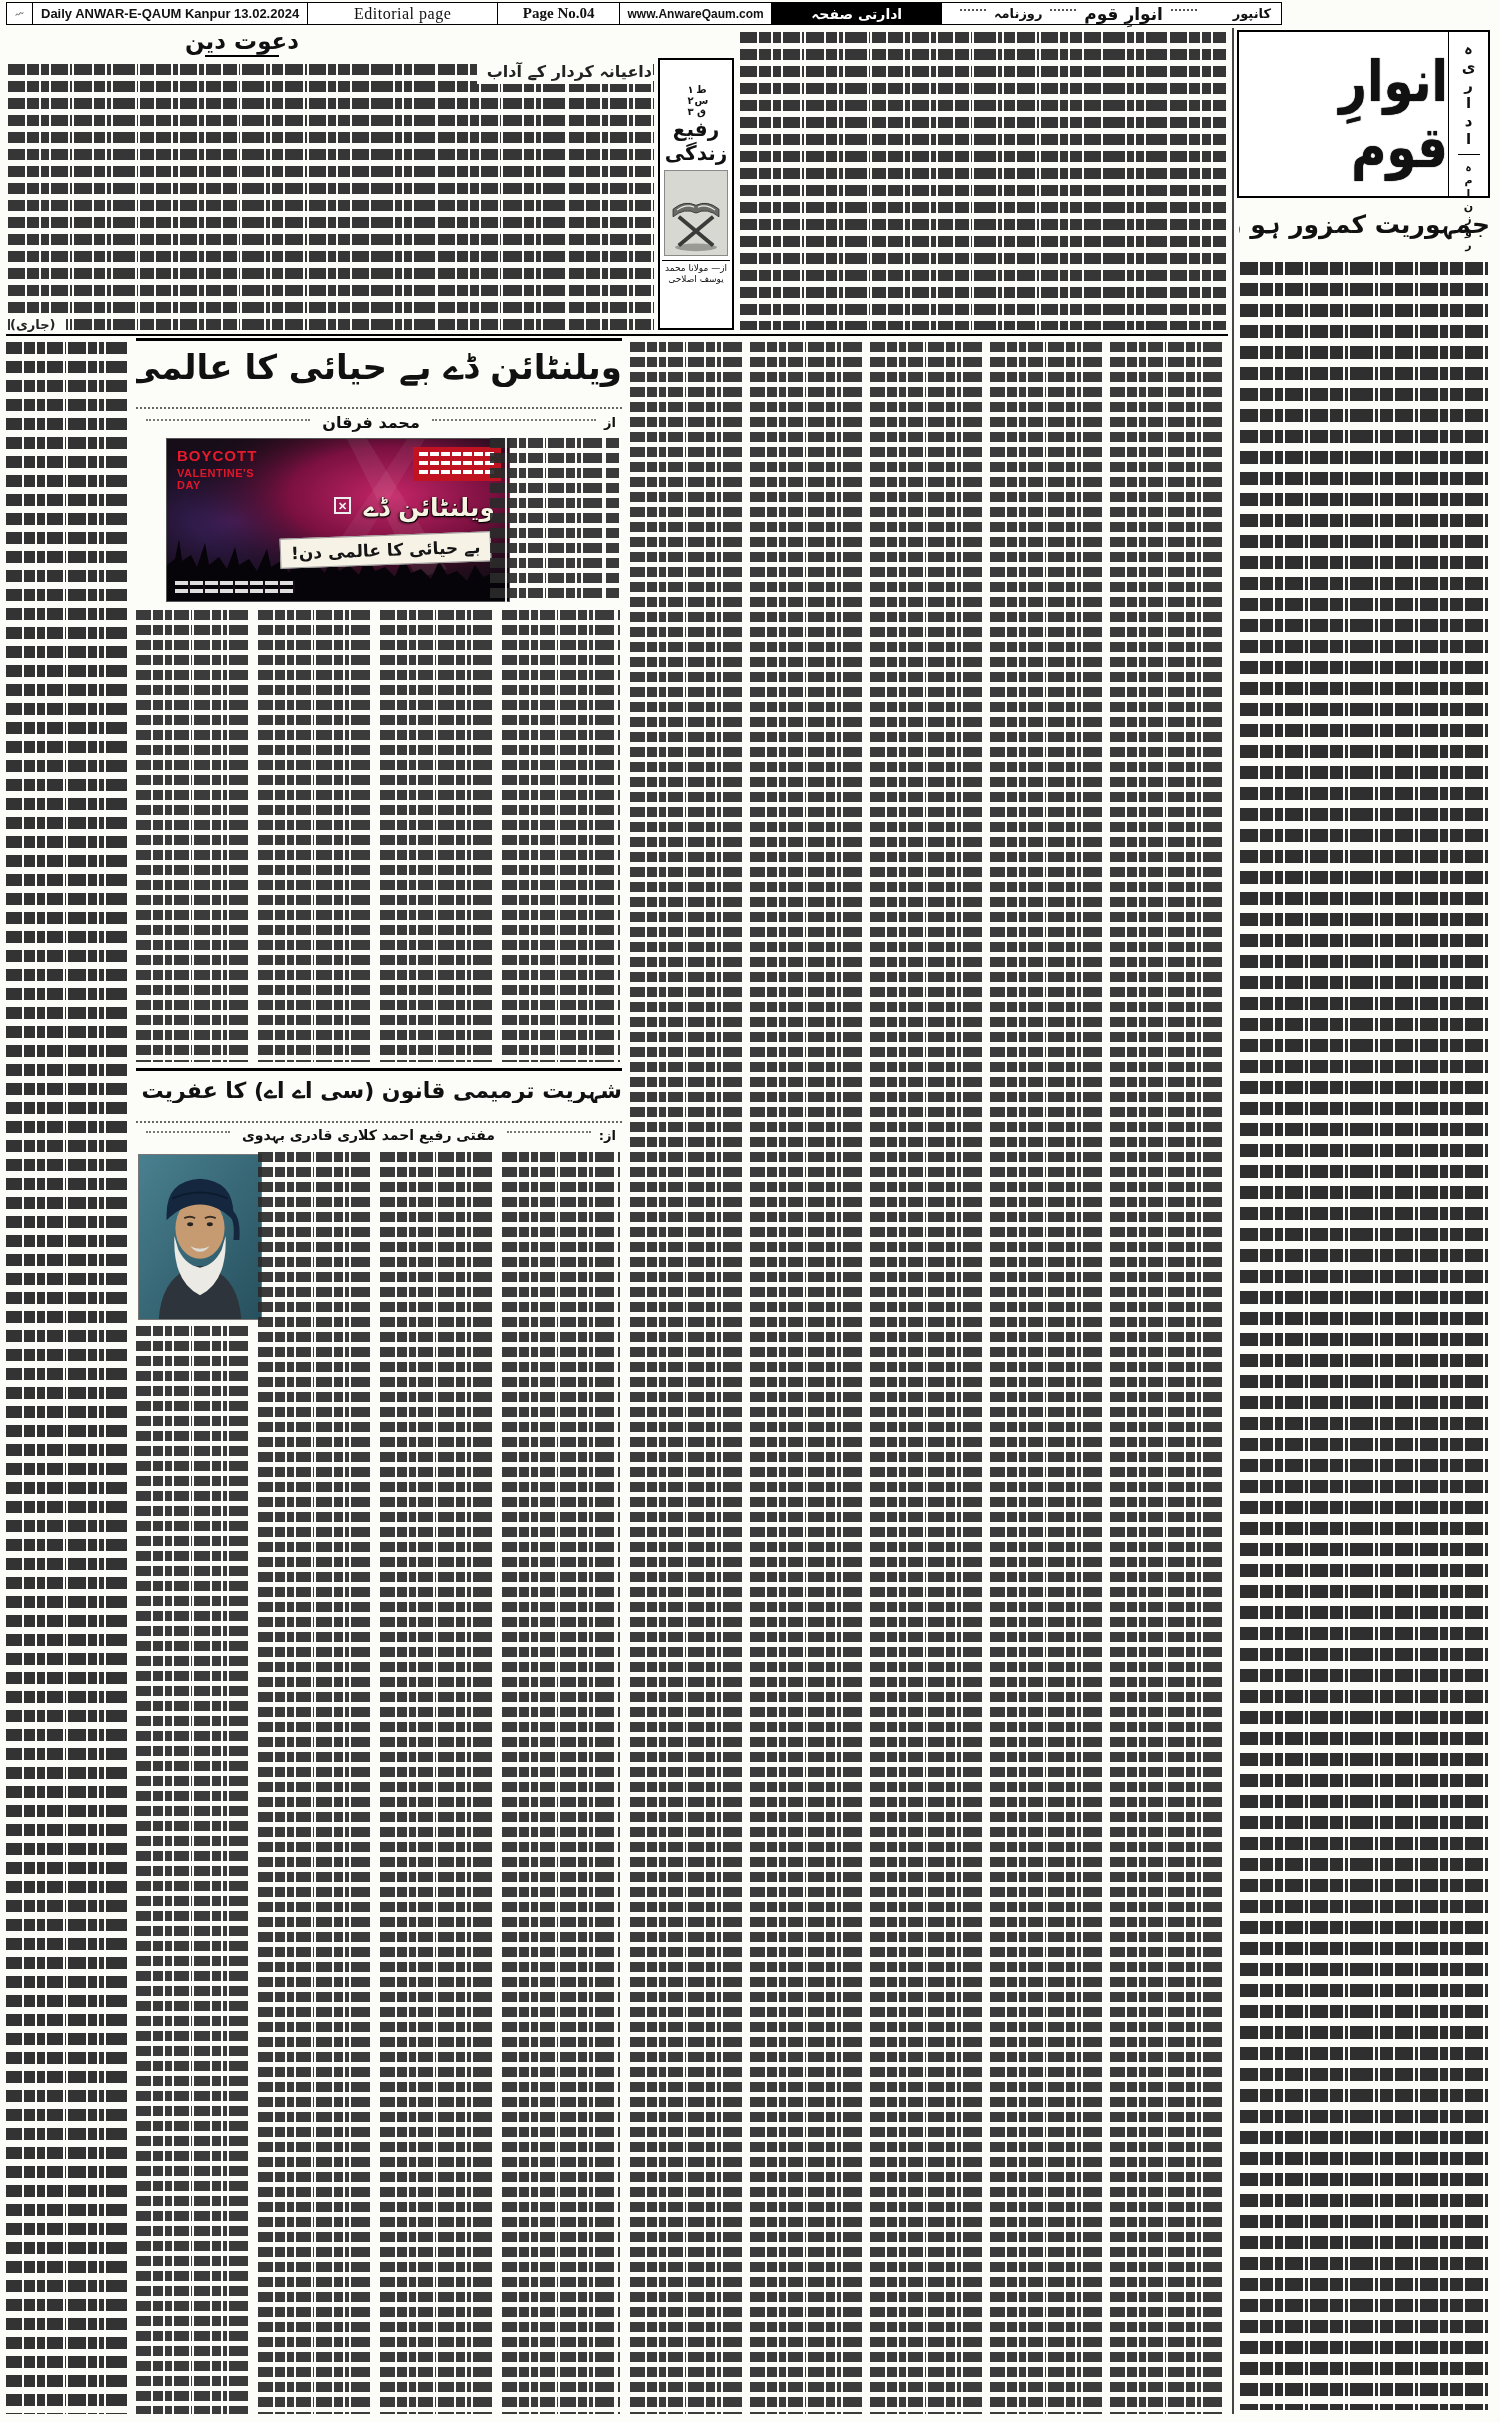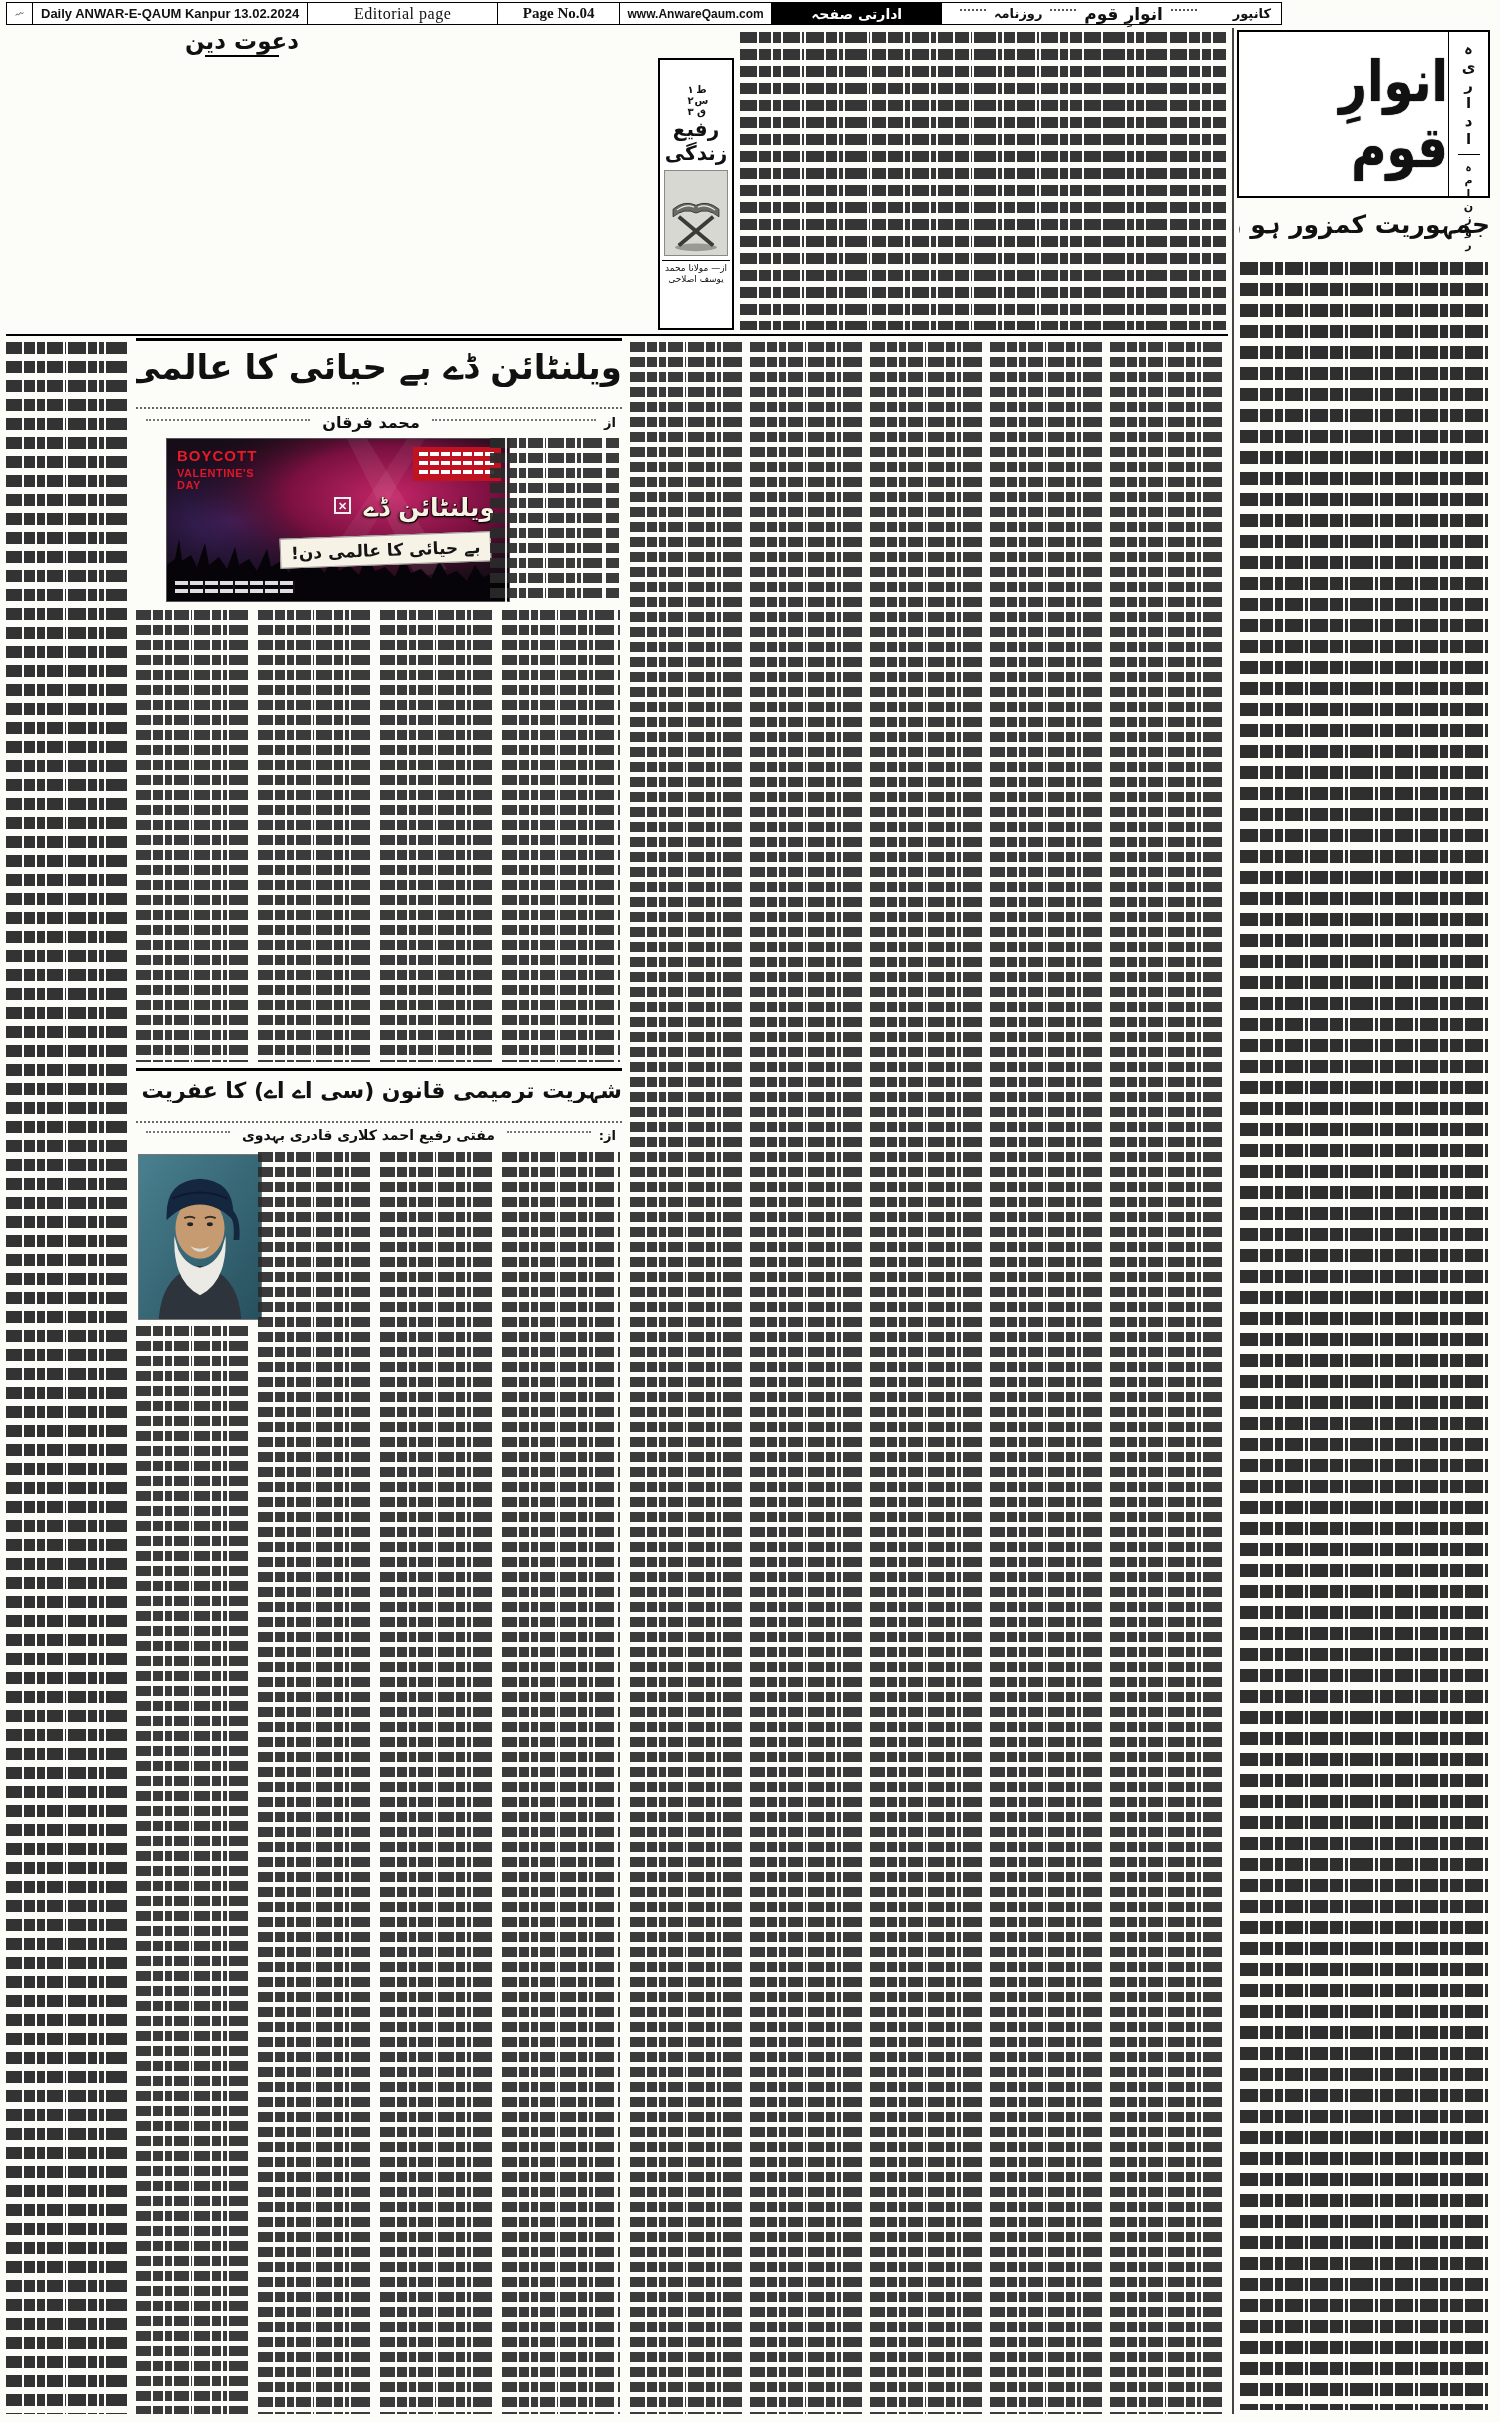--- a/index.html
+++ b/index.html
@@ -154,20 +154,24 @@
       <div class="vword small">روزنامہ</div>
     </div>
   </div>
 
   <div class="ed-headline">جمہوریت کمزور ہو رہی ہے</div>
   <div class="sim sim-21" style="left:1240px; top:262px; width:248px; height:2148px;"></div>
 
   <div class="top-band">
     <div class="dawat-heading">دعوت دین</div>
 
+    <div class="sim sim-17" style="left:2px; top:36px; width:646px; height:266px;">
+      <span class="lead-overlay">داعیانہ کردار کے آداب</span>
+      <span class="cont-overlay">(جاری)</span>
+    </div>
 
     <div class="adab-box">
       <div class="adab-episode">قسط ۱۲۳</div>
       <div class="adab-t">رفیع</div>
       <div class="adab-t">زندگی</div>
       <div class="book-chip">
         <svg width="62" height="84" viewBox="0 0 64 88">
           <rect width="64" height="88" fill="#d8d8d2"></rect>
           <ellipse cx="32" cy="80" rx="22" ry="4" fill="#9a9a94"></ellipse>
           <path d="M14,48 L50,78 M50,48 L14,78" stroke="#3a3a38" stroke-width="4"></path>

